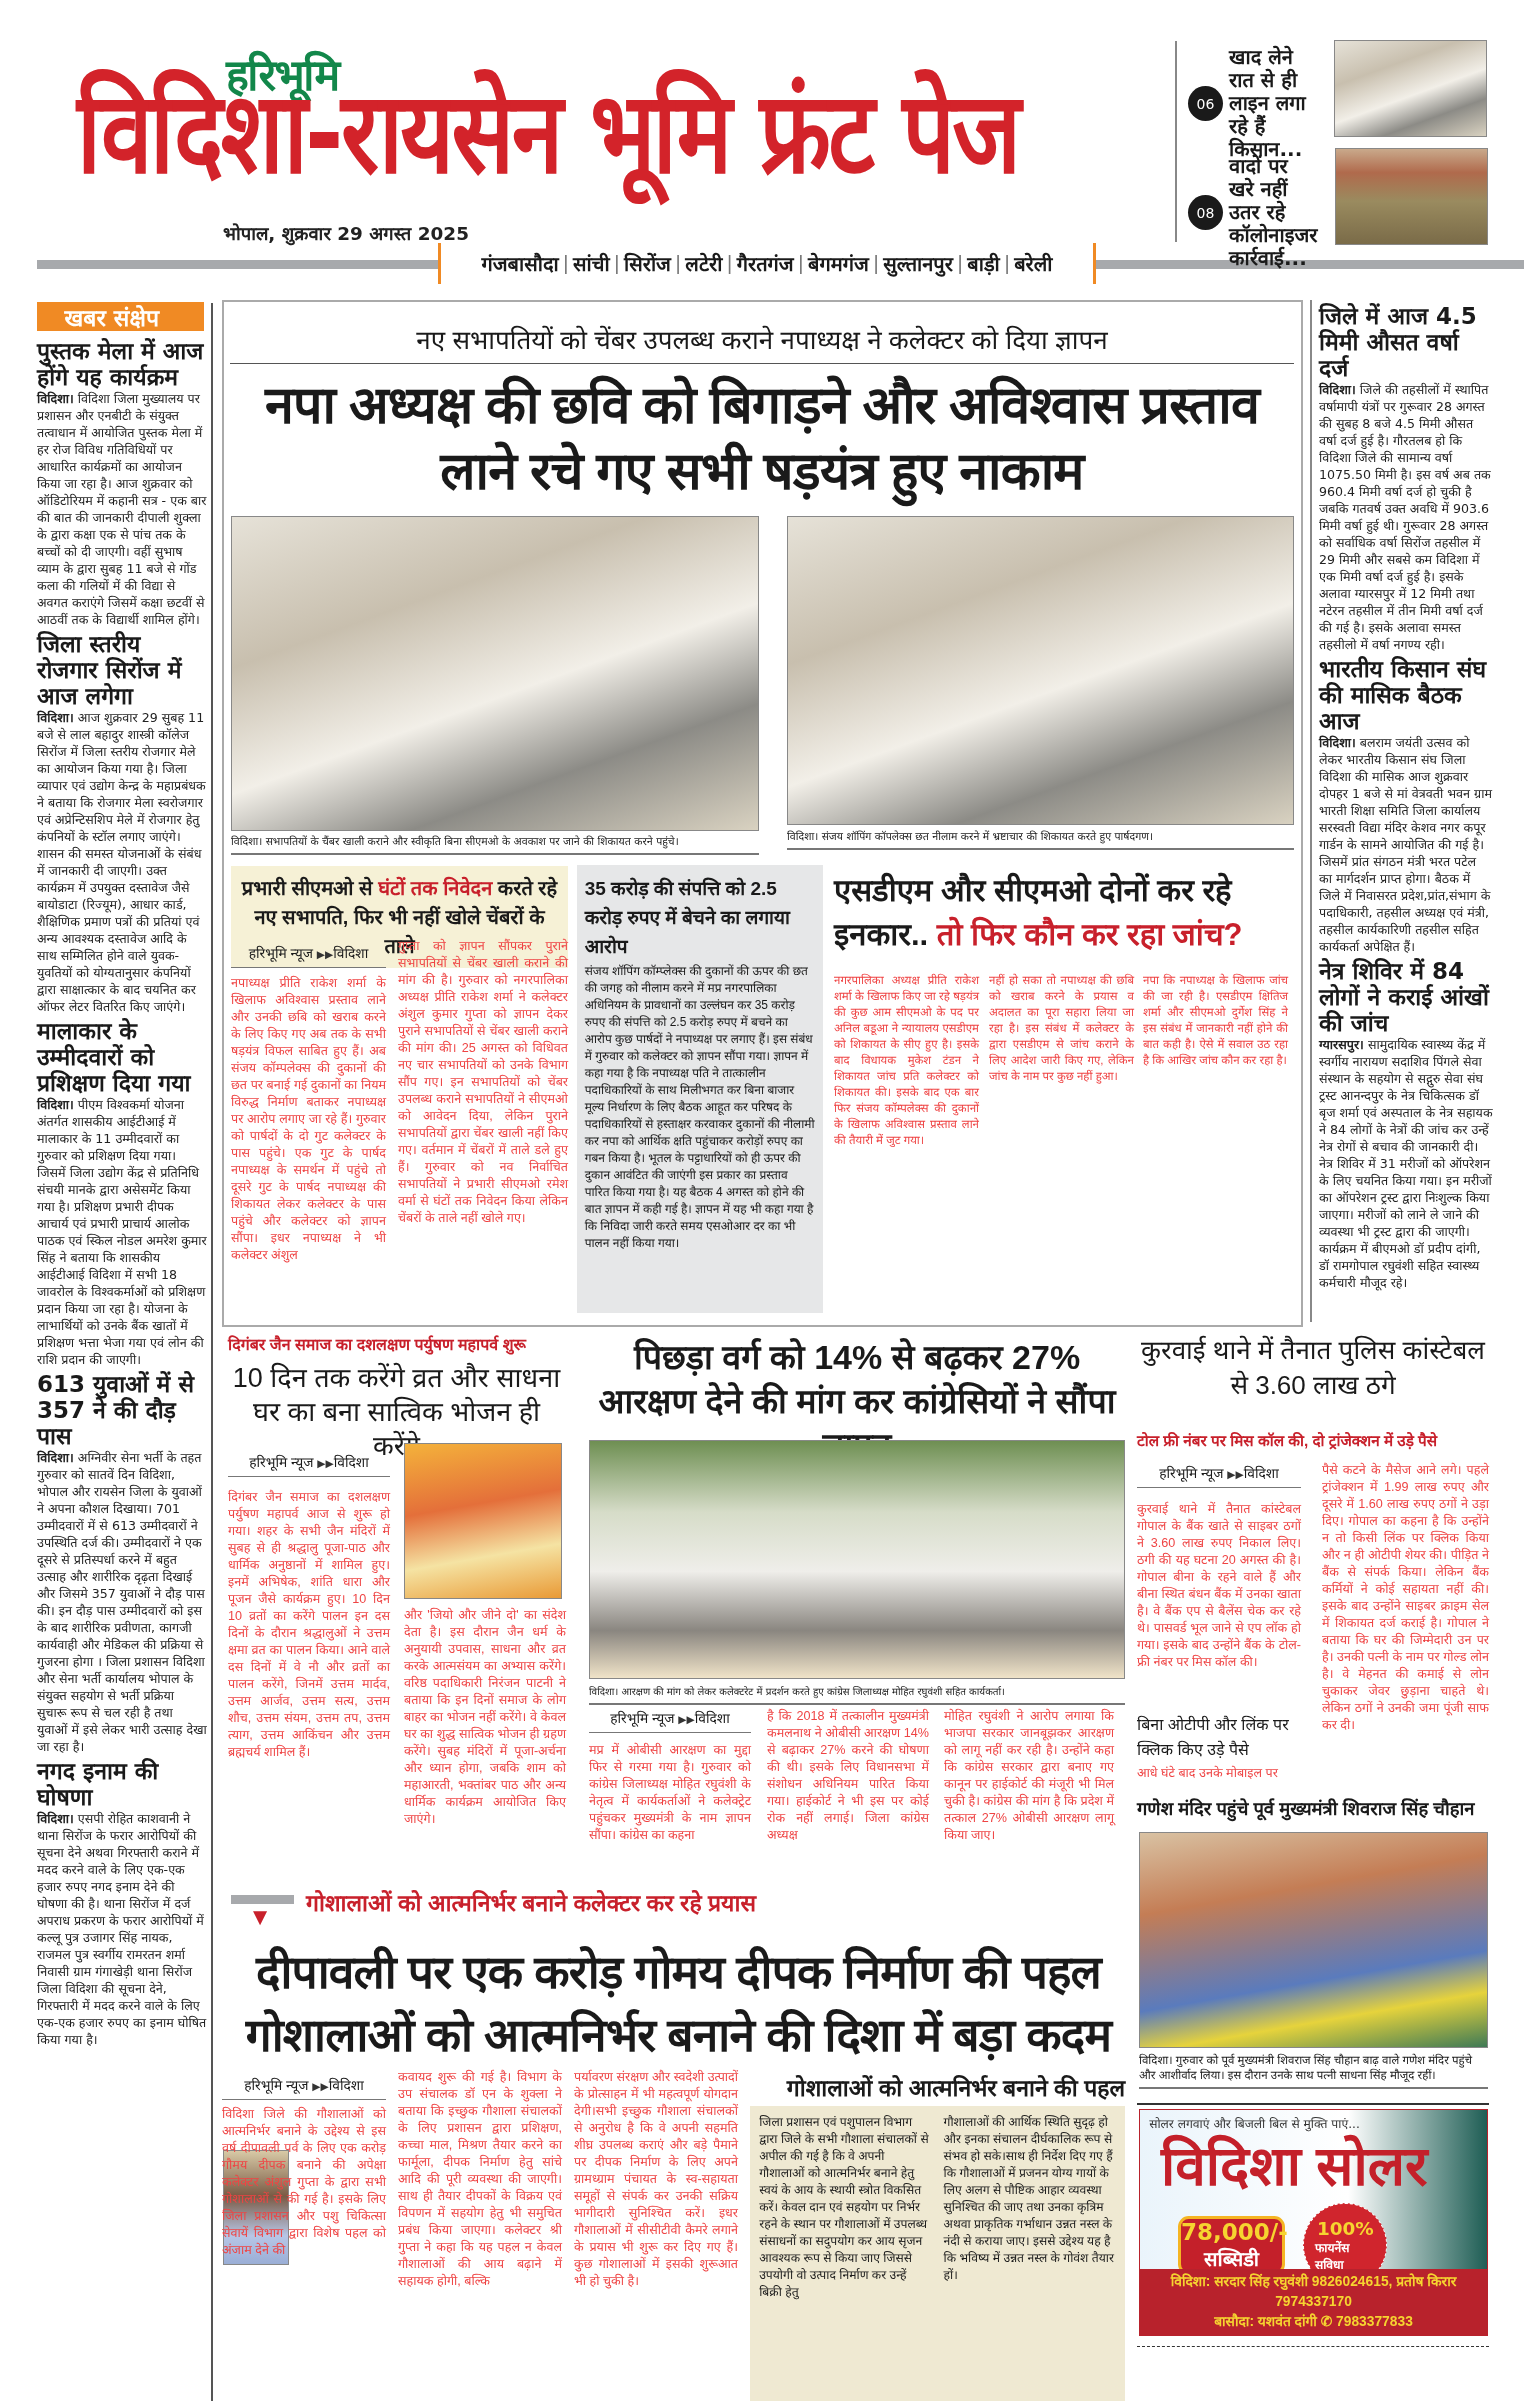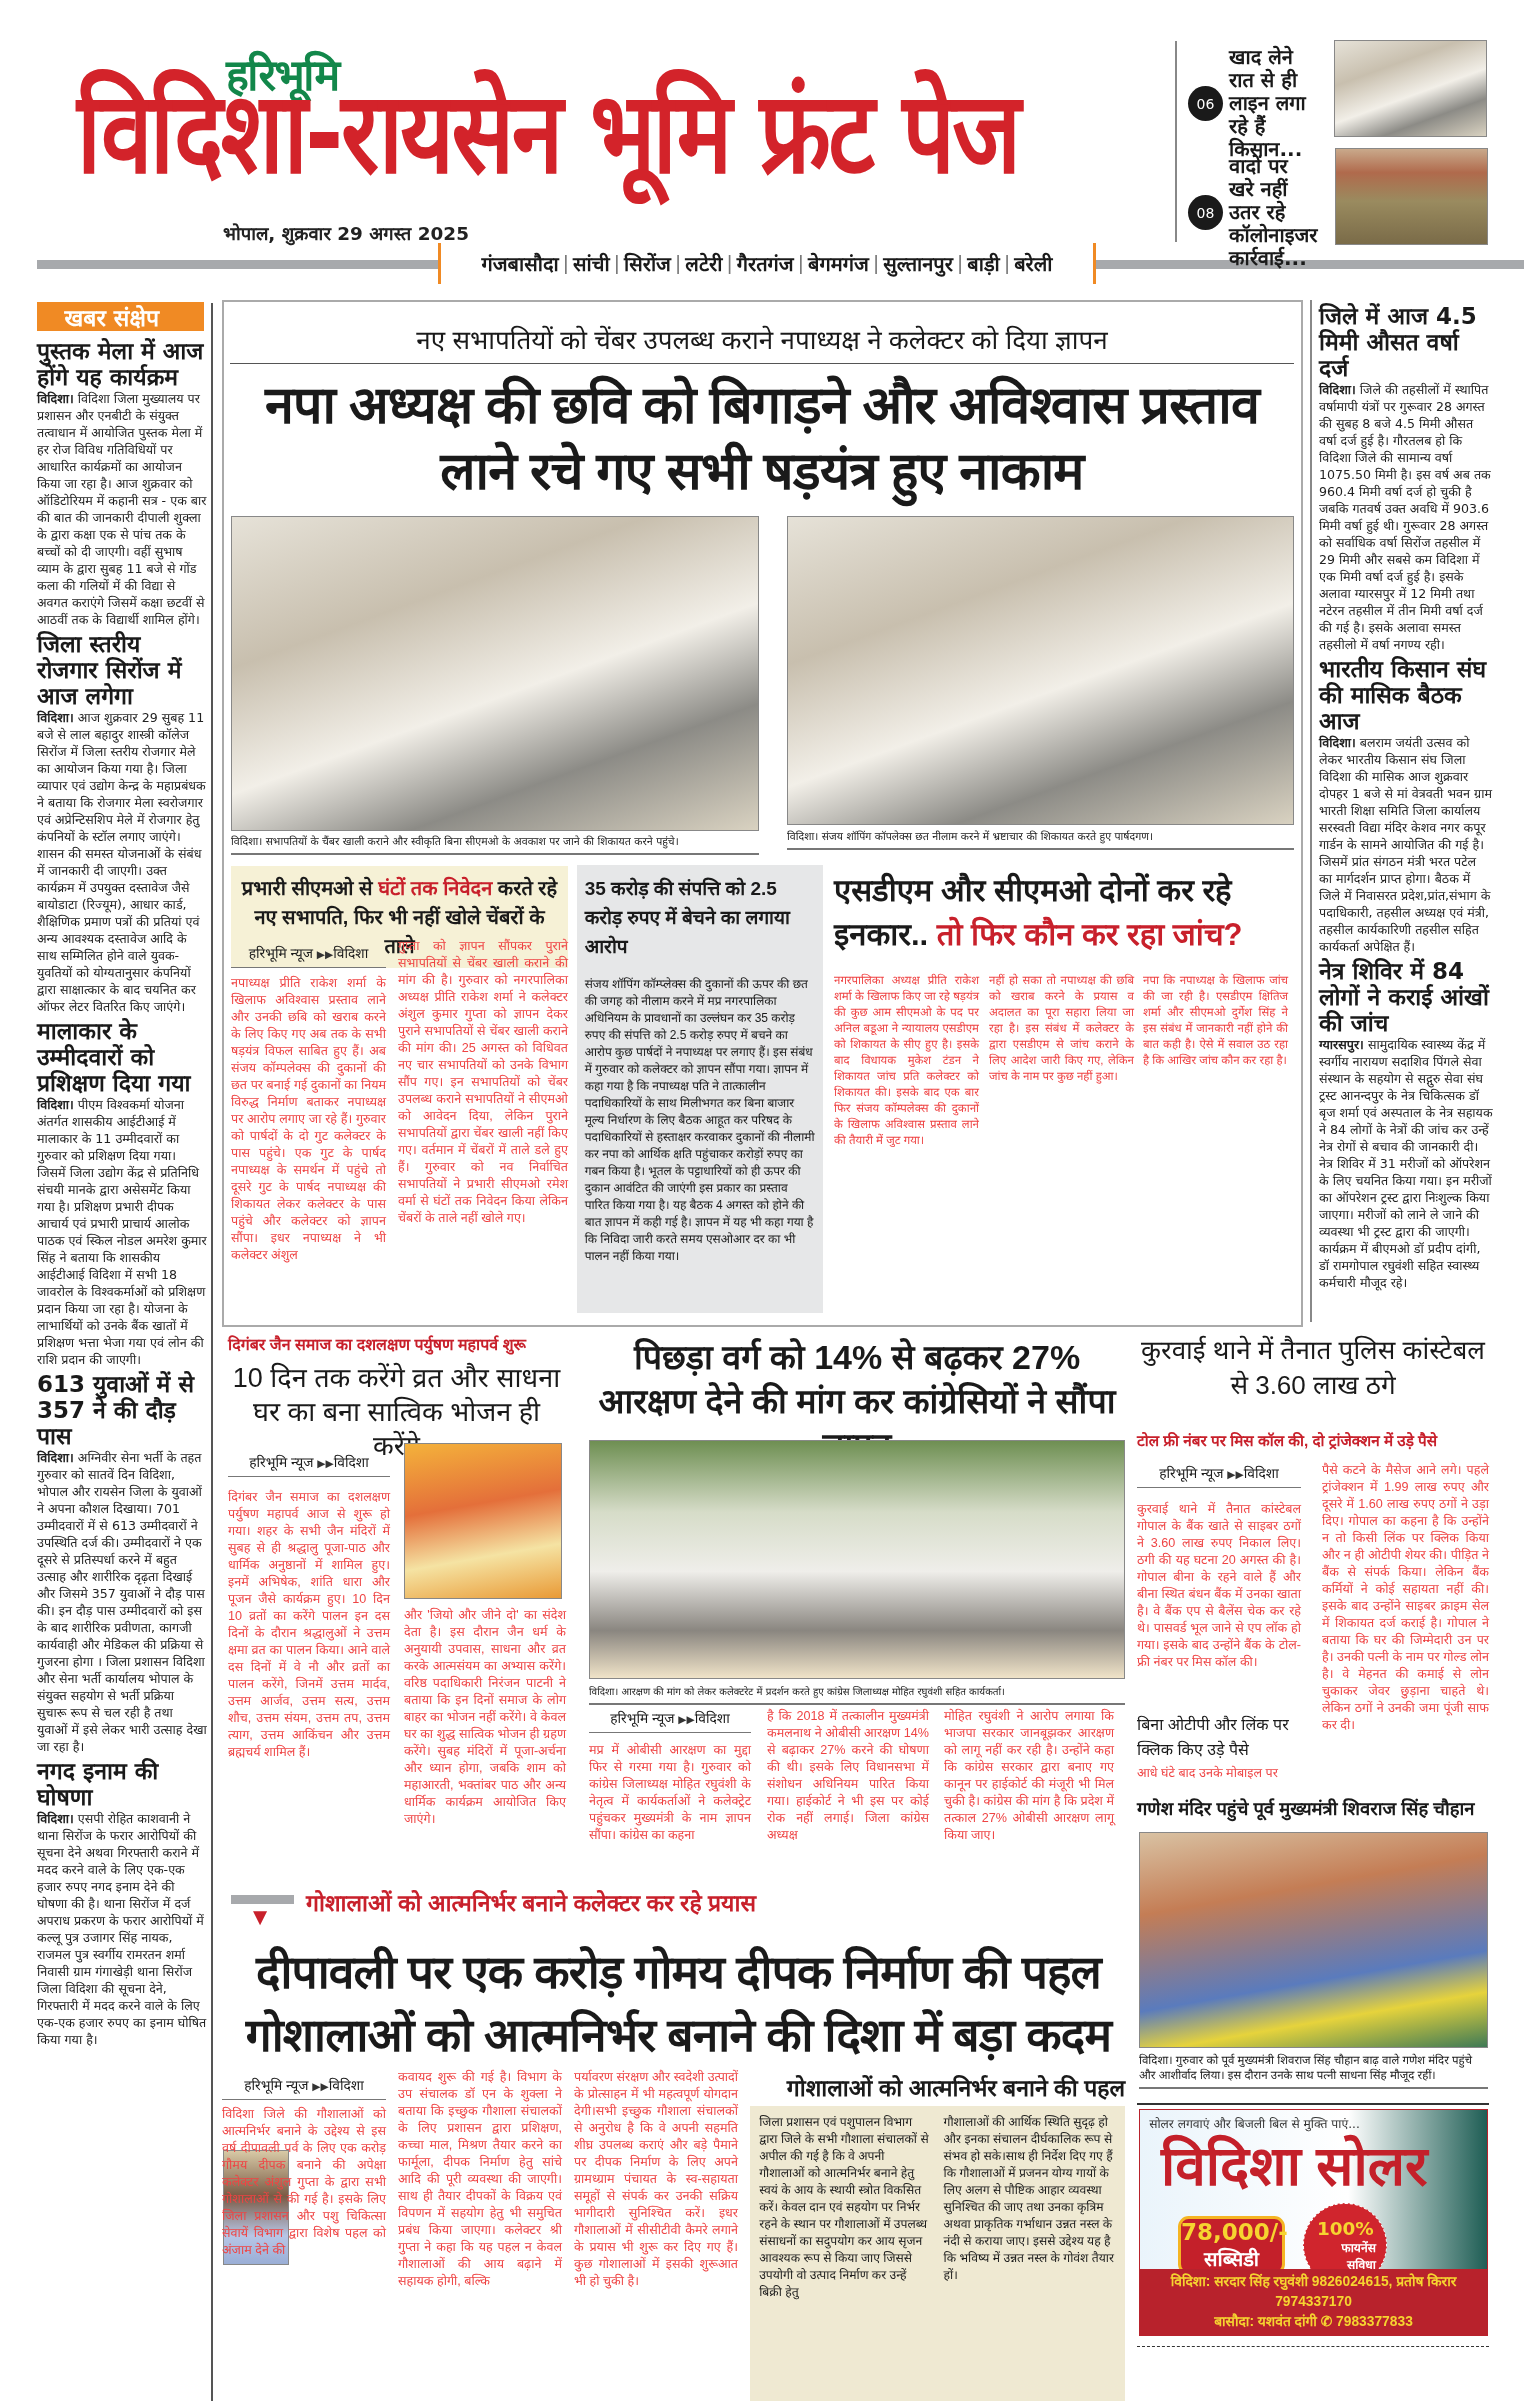--- a/index.html
+++ b/index.html
@@ -118,21 +118,21 @@
 <div class="abs caption" style="left:787px;top:826px;width:507px">विदिशा। संजय शॉपिंग कॉपलेक्स छत नीलाम करने में भ्रष्टाचार की शिकायत करते हुए पार्षदगण।</div>
 
 <div class="abs yellowbox cond" style="left:231px;top:866px;width:337px;font-size:20px;line-height:29px;text-align:center;font-weight:bold">
   <span>प्रभारी सीएमओ से </span><span class="red">घंटों तक निवेदन</span><span> करते रहे नए सभापति, फिर भी नहीं खोले चेंबरों के ताले</span>
 </div>
 <div class="abs byline cond" style="left:231px;top:943px;width:155px"><span>हरिभूमि न्यूज</span> <span class="arr">▶▶</span><span>विदिशा</span></div>
 <div class="abs body-txt cond" style="left:231px;top:975px;width:155px">नपाध्यक्ष प्रीति राकेश शर्मा के खिलाफ अविश्वास प्रस्ताव लाने और उनकी छबि को खराब करने के लिए किए गए अब तक के सभी षड़यंत्र विफल साबित हुए हैं। अब संजय कॉम्पलेक्स की दुकानों की छत पर बनाई गई दुकानों का नियम विरुद्ध निर्माण बताकर नपाध्यक्ष पर आरोप लगाए जा रहे हैं। गुरुवार को पार्षदों के दो गुट कलेक्टर के पास पहुंचे। एक गुट के पार्षद नपाध्यक्ष के समर्थन में पहुंचे तो दूसरे गुट के पार्षद नपाध्यक्ष की शिकायत लेकर कलेक्टर के पास पहुंचे और कलेक्टर को ज्ञापन सौंपा। इधर नपाध्यक्ष ने भी कलेक्टर अंशुल</div>
 <div class="abs body-txt cond" style="left:398px;top:938px;width:170px">गुप्ता को ज्ञापन सौंपकर पुराने सभापतियों से चेंबर खाली कराने की मांग की है। गुरुवार को नगरपालिका अध्यक्ष प्रीति राकेश शर्मा ने कलेक्टर अंशुल कुमार गुप्ता को ज्ञापन देकर पुराने सभापतियों से चेंबर खाली कराने की मांग की। 25 अगस्त को विधिवत नए चार सभापतियों को उनके विभाग सौंप गए। इन सभापतियों को चेंबर उपलब्ध कराने सभापतियों ने सीएमओ को आवेदन दिया, लेकिन पुराने सभापतियों द्वारा चेंबर खाली नहीं किए गए। वर्तमान में चेंबरों में ताले डले हुए हैं। गुरुवार को नव निर्वाचित सभापतियों ने प्रभारी सीएमओ रमेश वर्मा से घंटों तक निवेदन किया लेकिन चेंबरों के ताले नहीं खोले गए।</div>
 
 <div class="abs greybox cond" style="left:577px;top:865px;width:246px;height:448px;font-size:12px;line-height:17px">
-  <div style="font-size:19px;line-height:29px;font-weight:bold;margin-bottom:15px">35 करोड़ की संपत्ति को 2.5 करोड़ रुपए में बेचने का लगाया आरोप</div>
+  <div style="font-size:19px;line-height:29px;font-weight:bold;margin-bottom:2px">35 करोड़ की संपत्ति को 2.5 करोड़ रुपए में बेचने का लगाया आरोप</div>
   <div>संजय शॉपिंग कॉम्प्लेक्स की दुकानों की ऊपर की छत की जगह को नीलाम करने में मप्र नगरपालिका अधिनियम के प्रावधानों का उल्लंघन कर 35 करोड़ रुपए की संपत्ति को 2.5 करोड़ रुपए में बचने का आरोप कुछ पार्षदों ने नपाध्यक्ष पर लगाए हैं। इस संबंध में गुरुवार को कलेक्टर को ज्ञापन सौंपा गया। ज्ञापन में कहा गया है कि नपाध्यक्ष पति ने तात्कालीन पदाधिकारियों के साथ मिलीभगत कर बिना बाजार मूल्य निर्धारण के लिए बैठक आहूत कर परिषद के पदाधिकारियों से हस्ताक्षर करवाकर दुकानों की नीलामी कर नपा को आर्थिक क्षति पहुंचाकर करोड़ों रुपए का गबन किया है। भूतल के पट्टाधारियों को ही ऊपर की दुकान आवंटित की जाएंगी इस प्रकार का प्रस्ताव पारित किया गया है। यह बैठक 4 अगस्त को होने की बात ज्ञापन में कही गई है। ज्ञापन में यह भी कहा गया है कि निविदा जारी करते समय एसओआर दर का भी पालन नहीं किया गया।</div>
 </div>
 
 <div class="abs cond" style="left:834px;top:869px;width:459px;font-size:31px;line-height:44px;font-weight:bold">
   <span>एसडीएम और सीएमओ दोनों कर रहे इनकार..</span> <span class="red">तो फिर कौन कर रहा जांच?</span>
 </div>
 <div class="abs body-txt cond" style="left:834px;top:972px;width:145px;font-size:11.5px;line-height:16px">नगरपालिका अध्यक्ष प्रीति राकेश शर्मा के खिलाफ किए जा रहे षड़यंत्र की कुछ आम सीएमओ के पद पर अनिल बडूआ ने न्यायालय एसडीएम को शिकायत के सीए हुए है। इसके बाद विधायक मुकेश टंडन ने शिकायत जांच प्रति कलेक्टर को शिकायत की। इसके बाद एक बार फिर संजय कॉम्पलेक्स की दुकानों के खिलाफ अविश्वास प्रस्ताव लाने की तैयारी में जुट गया।</div>
 <div class="abs body-txt cond" style="left:989px;top:972px;width:145px;font-size:11.5px;line-height:16px">नहीं हो सका तो नपाध्यक्ष की छबि को खराब करने के प्रयास व अदालत का पूरा सहारा लिया जा रहा है। इस संबंध में कलेक्टर के द्वारा एसडीएम से जांच कराने के लिए आदेश जारी किए गए, लेकिन जांच के नाम पर कुछ नहीं हुआ।</div>
 <div class="abs body-txt cond" style="left:1143px;top:972px;width:145px;font-size:11.5px;line-height:16px">नपा कि नपाध्यक्ष के खिलाफ जांच की जा रही है। एसडीएम क्षितिज शर्मा और सीएमओ दुर्गेश सिंह ने इस संबंध में जानकारी नहीं होने की बात कही है। ऐसे में सवाल उठ रहा है कि आखिर जांच कौन कर रहा है।</div>
 
@@ -192,21 +192,21 @@
 <div class="abs ad" style="left:1139px;top:2109px;width:349px;height:227px">
   <div class="top">सोलर लगवाएं और बिजली बिल से मुक्ति पाएं...</div>
   <div class="name cond">विदिशा सोलर</div>
   <div style="display:flex;align-items:center;gap:18.4px;padding:6.1px 0 6.1px 38px">
     <div class="sub">
       <div style="font-size:23px;color:#f6d430">78,000/-</div>
       <div style="font-size:20px">सब्सिडी</div>
     </div>
     <div class="fin">
       <div style="font-size:18.4px;color:#f6d430">100%</div>
-      <div style="font-size:12.2px;text-align:right;width:61px">फायनेंस सुविधा</div>
+      <div style="font-size:12.2px;text-align:left;width:61px">फायनेंस सुविधा</div>
     </div>
   </div>
   <div class="foot cond" style="position:absolute;left:0;bottom:0;width:100%">
     <div>विदिशा: सरदार सिंह रघुवंशी 9826024615, प्रतोष किरार 7974337170</div>
     <div>बासौदा: यशवंत दांगी ✆ 7983377833</div>
   </div>
 </div>
 <div class="abs" style="left:1137px;top:2346px;width:352px;border-top:1.5px dashed #333"></div>
 
 

